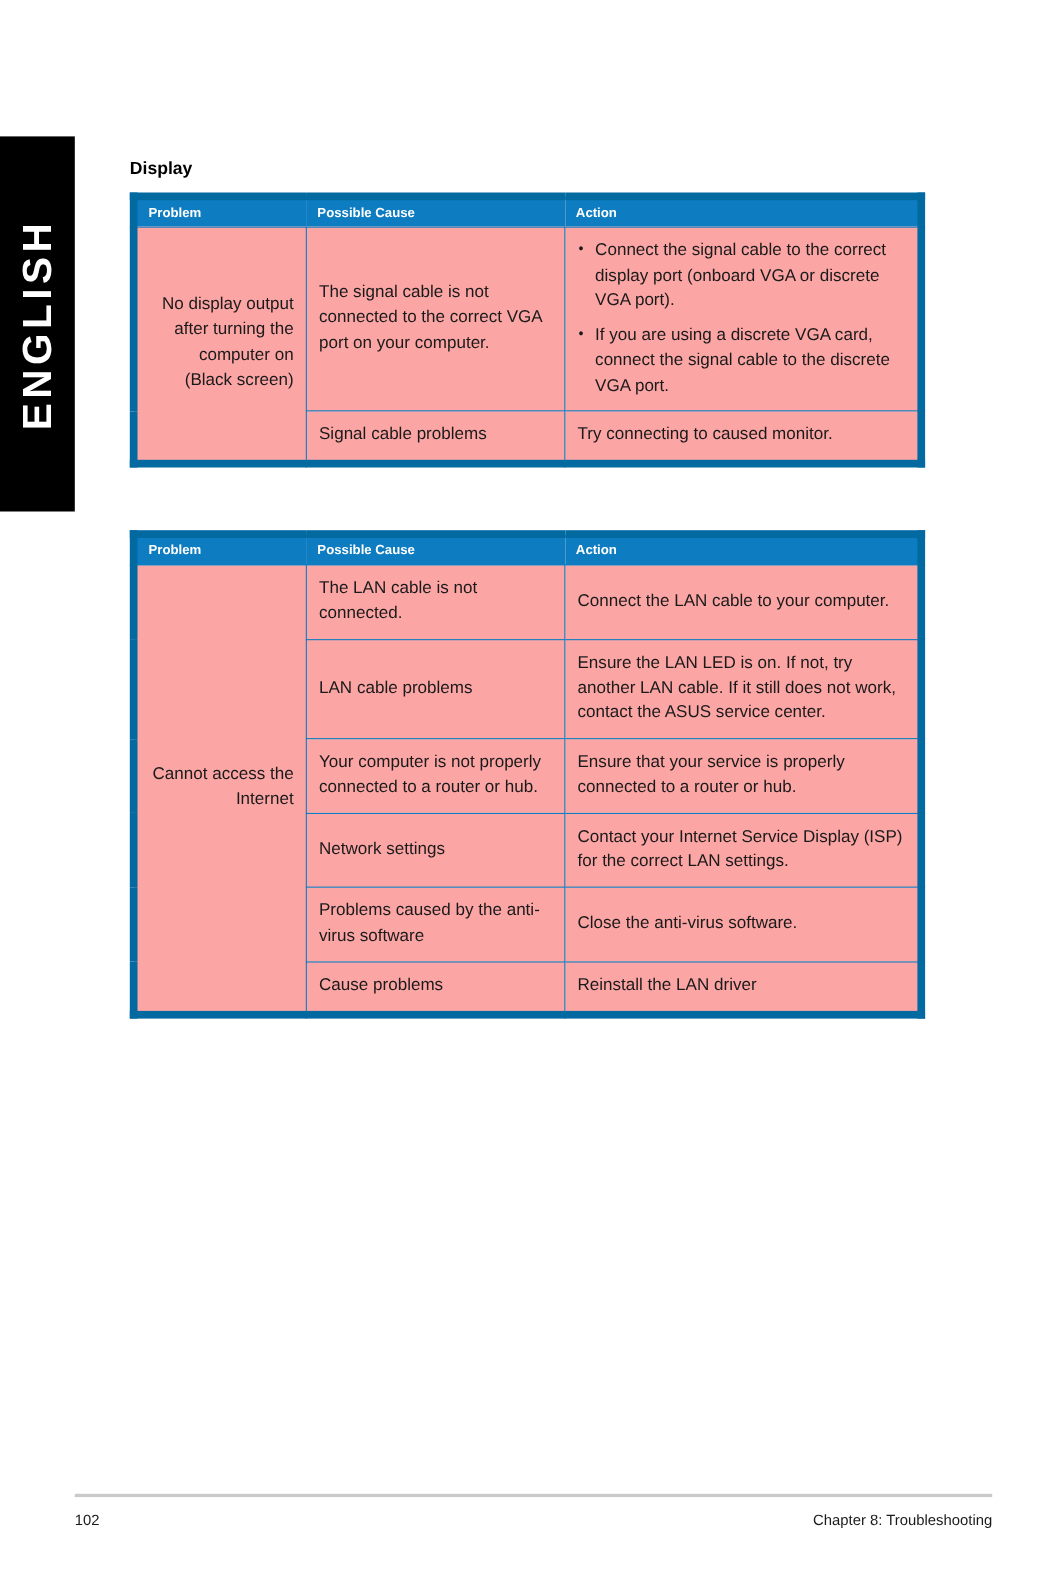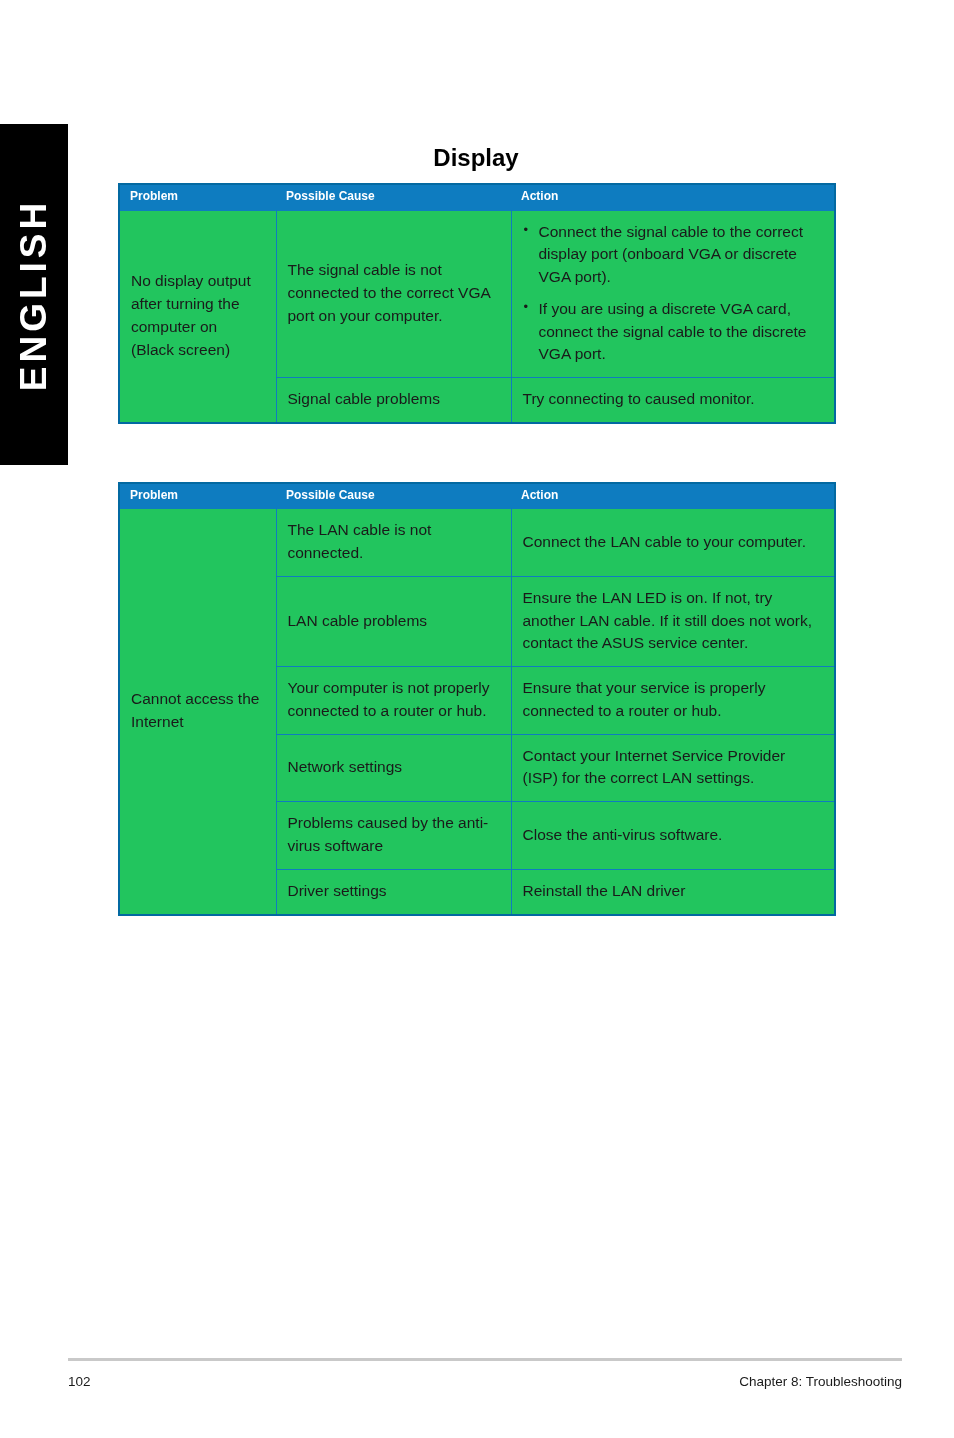--- a/index.html
+++ b/index.html
@@ -42,39 +42,38 @@
 
   
   #content {
     position: absolute;
     left: 118px;
     top: 0;
     width: 716px;
   }
 
   .section-heading {
-    font-size: 24px;
+    font-size: 16px;
     font-weight: bold;
     color: #000000;
     margin: 0;
     padding: 0;
     line-height: 1.1;
-    text-align: center;
   }
 
   #display-section { position: absolute; left: 0; top: 145px; width: 716px; }
   #lan-section     { position: absolute; left: 0; top: 470px; width: 716px; }
 
   .tbl-wrap { margin-top: 12px; }
 
   table.doc-table {
     border-collapse: collapse;
     width: 716px;
     table-layout: fixed;
-    border: 2px solid #0369a1;
+    border: 7px solid #0369a1;
     padding-left: 32px;
   }
   table.doc-table col.c1 { width: 157px; }
   table.doc-table col.c2 { width: 235px; }
   table.doc-table col.c3 { width: 324px; }
 
   table.doc-table thead th {
     background: #0e7cc0;
     color: #ffffff;
     font-size: 12px;
@@ -85,25 +84,26 @@
     line-height: 1.1;
   }
 
   table.doc-table tbody td {
     border: 1px solid #0e7cc0;
     padding: 10px 11px 11px 11px;
     font-size: 15.5px;
     line-height: 1.47;
     vertical-align: middle;
     color: #1a1a1a;
-    background: #22c55e;
+    background: #fca5a5;
   }
 
   td.problem-cell {
     vertical-align: middle;
+    text-align: right;
   }
 
   ul.action-list {
     margin: 0;
     padding: 0;
     list-style: none;
   }
   ul.action-list li {
     position: relative;
     padding-left: 16px;
@@ -212,28 +212,28 @@
           <tr>
             <td>LAN cable problems</td>
             <td>Ensure the LAN LED is on. If not, try another LAN cable. If it still does not work, contact the ASUS service center.</td>
           </tr>
           <tr>
             <td>Your computer is not properly connected to a router or hub.</td>
             <td>Ensure that your service is properly connected to a router or hub.</td>
           </tr>
           <tr>
             <td>Network settings</td>
-            <td>Contact your Internet Service Provider (ISP) for the correct LAN settings.</td>
+            <td>Contact your Internet Service Display (ISP) for the correct LAN settings.</td>
           </tr>
           <tr>
             <td>Problems caused by the anti-virus software</td>
             <td>Close the anti-virus software.</td>
           </tr>
           <tr>
-            <td>Driver settings</td>
+            <td>Cause problems</td>
             <td>Reinstall the LAN driver</td>
           </tr>
         </tbody>
       </table>
     </div>
   </section>
 
 </div>
 
 <div id="footer">

